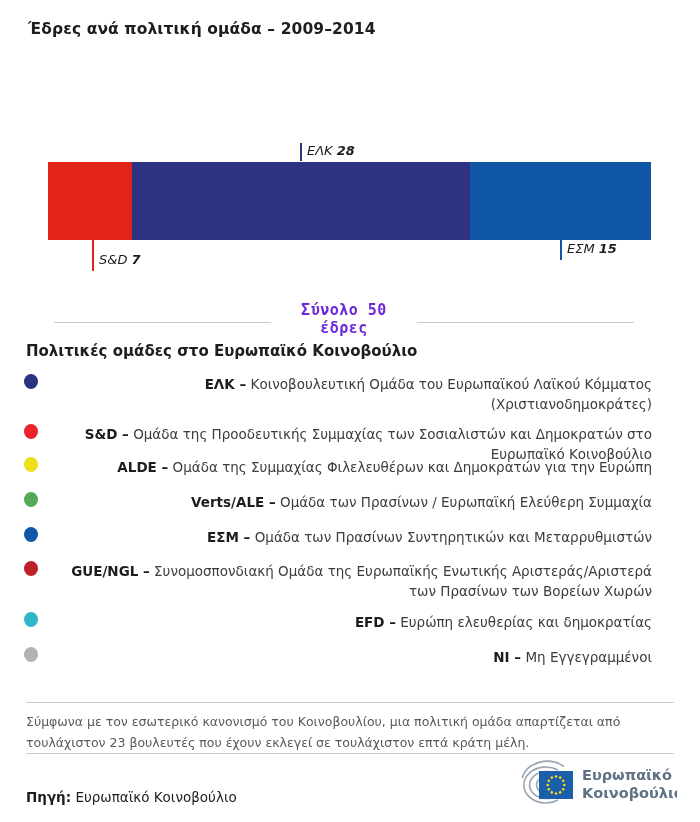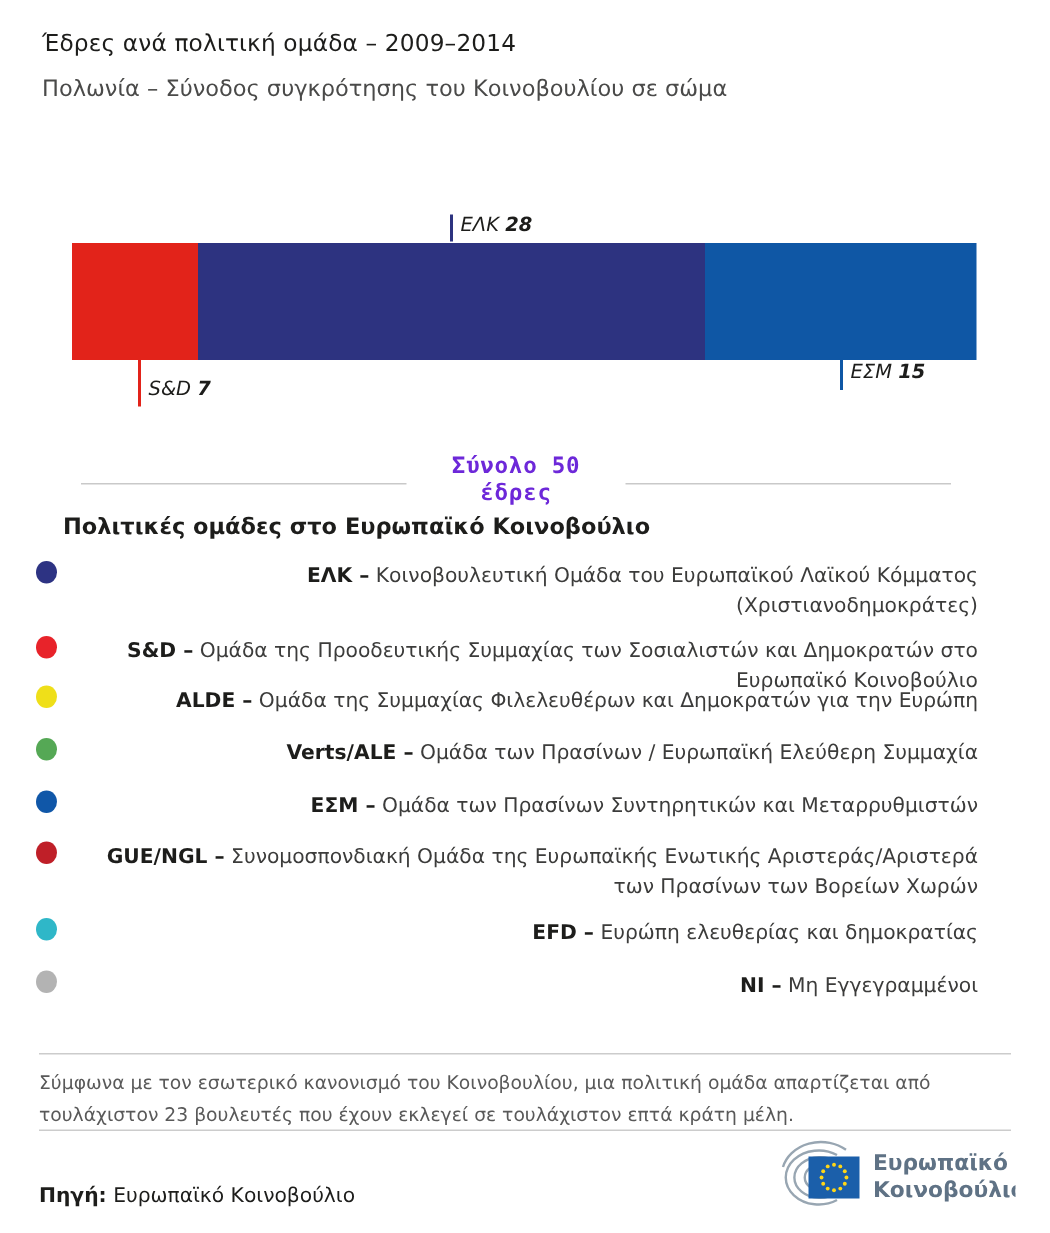--- a/index.html
+++ b/index.html
@@ -11,21 +11,21 @@
   .canvas {
     position: relative;
     width: 700px;
     height: 822px;
     background: #ffffff;
     overflow: hidden;
   }
   
   .title {
     position: absolute; left: 28px; top: 20px;
-    font-size: 15.5px; font-weight: normal; color: #1d1d1b;
+    font-size: 15.5px; font-weight: bold; color: #1d1d1b;
     letter-spacing: 0.1px;
   }
   .subtitle {
     position: absolute; left: 28px; top: 50px;
     font-size: 15px; font-weight: normal; color: #4a4a49;
   }
   
   .bar {
     position: absolute; left: 48px; top: 162px;
     width: 603px; height: 78px;
@@ -57,21 +57,21 @@
   .total-text {
     position: absolute; left: 344px; top: 301px;
     transform: translateX(-50%);
     text-align: center;
     font-family: "DejaVu Sans Mono", "Liberation Mono", monospace;
     font-weight: bold; font-size: 15px; line-height: 18px;
     color: #6d28d9; white-space: pre; letter-spacing: 0.5px;
   }
   
   .legend-heading {
-    position: absolute; left: 42px; top: 342px;
+    position: absolute; left: 26px; top: 342px;
     font-size: 15px; font-weight: bold; color: #1d1d1b;
   }
   .legend-row { position: absolute; left: 26px; width: 640px; }
   .legend-dot {
     position: absolute; left: -2px; top: 0px;
     width: 14px; height: 15px; border-radius: 50%;
   }
   .legend-text {
     display: block; margin-left: 26px; max-width: 600px;
     font-size: 13.5px; line-height: 20px; color: #3c3c3b; text-align: right;
@@ -92,21 +92,20 @@
   .source .src-label { font-weight: bold; text-align: center; }
   .ep-logo { position: absolute; left: 512px; top: 760px; width: 165px; height: 48px; }
   .ep-logo svg { display: block; }
 </style>
 </head>
 <body>
 
 <div class="canvas">
 
   <div class="title">Έδρες ανά πολιτική ομάδα – 2009–2014</div>
-  <div class="subtitle">Πολωνία – Σύνοδος συγκρότησης του Κοινοβουλίου σε σώμα</div>
 
   <div class="bar">
     <div class="seg" style="width: 14%; background: rgb(226, 35, 26);"></div>
     <div class="seg" style="width: 56%; background: rgb(45, 51, 128);"></div>
     <div class="seg" style="width: 30%; background: rgb(15, 87, 165);"></div>
   </div>
 
   <div class="callout co-epp" style="left:300px; top:143px;">
     <div class="tick" style="background: rgb(45, 51, 128);"></div>
     <div class="lbl">

